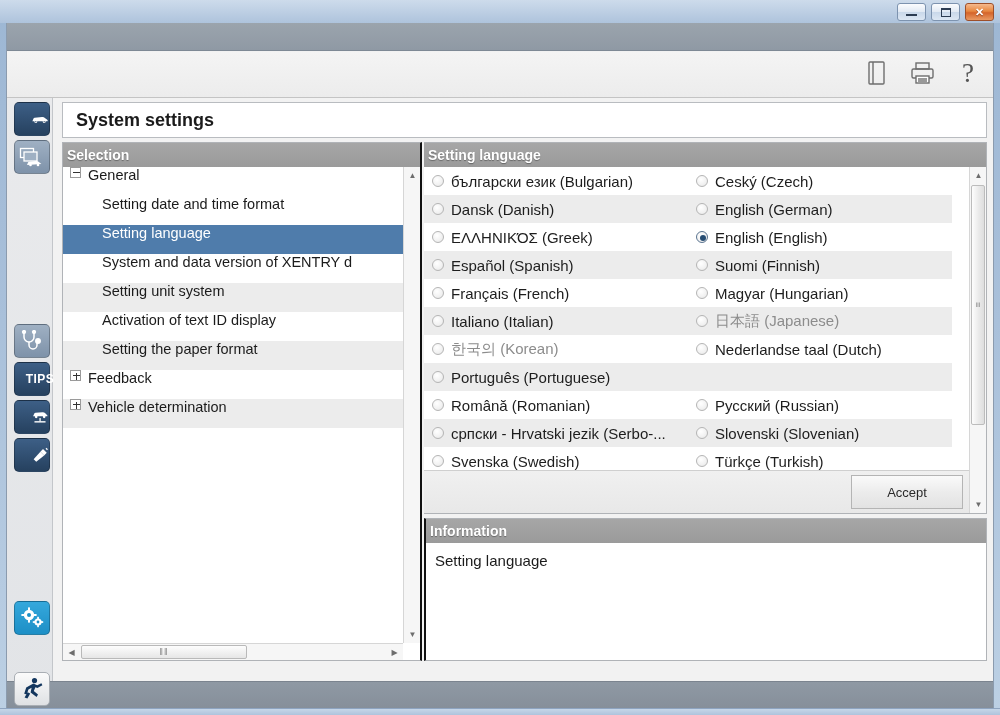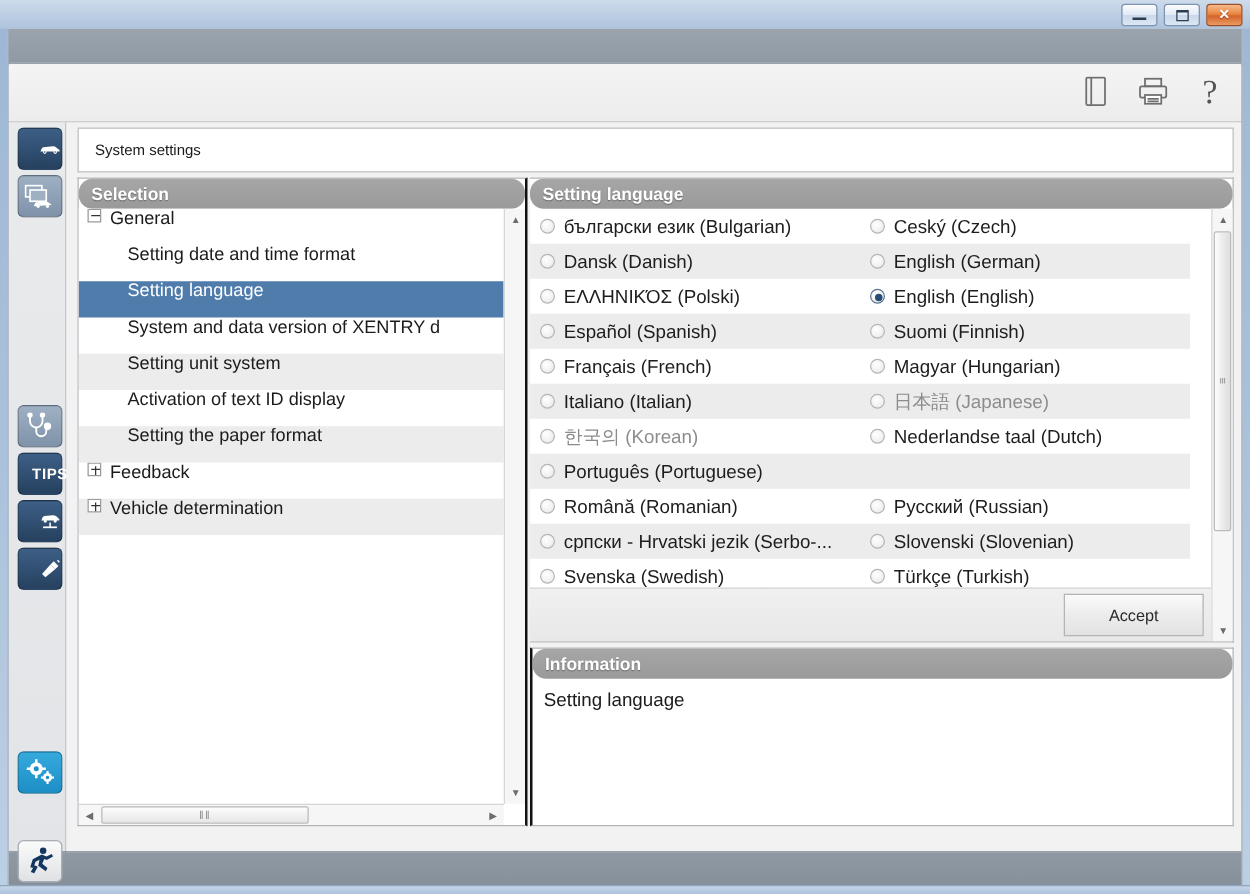--- a/index.html
+++ b/index.html
@@ -89,30 +89,29 @@
   
   .content {
     position: absolute; left: 47px; top: 75px; right: 0; bottom: 27px;
     background: #f2f2f2;
   }
   .title-bar {
     position: absolute; left: 8px; top: 4px; right: 6px; height: 36px;
     background: #fff; border: 1px solid #b9bcc0;
     display: flex; align-items: center; padding-left: 13px;
   }
-  .title-text { font-size: 12px; font-weight: normal; color: #1b1b1b; }
+  .title-text { font-size: 18px; font-weight: bold; color: #1b1b1b; }
 
   .panes { position: absolute; left: 8px; top: 44px; right: 6px; bottom: 0; }
 
   .pane-header {
     height: 24px; background: linear-gradient(180deg,#a6a6a6 0%,#9a9a9a 100%);
-    display: flex; align-items: center; padding-left: 10px;
+    display: flex; align-items: center; padding-left: 4px;
     color: #fff; font-weight: bold; font-size: 14px;
     text-shadow: 0 1px 1px rgba(0,0,0,.35);
-    border-radius: 11px;
   }
 
   
   .tree-pane {
     position: absolute; left: 0; top: 0; width: 360px; bottom: 20px;
     border: 1px solid #b0b3b7; border-right: 2px solid #111; background: #fff;
   }
   .tree-body {
     position: absolute; left: 0; top: 24px; right: 17px; bottom: 17px;
     background: #fff; overflow: hidden;
@@ -431,21 +430,21 @@
                       <span>Dansk (Danish)</span>
                     </div>
                     <div class="lang-cell">
                       <span class="radio"></span>
                       <span>English (German)</span>
                     </div>
                   </div>
                   <div class="lang-row">
                     <div class="lang-cell">
                       <span class="radio"></span>
-                      <span>EΛΛHNIKΌΣ (Polski)</span>
+                      <span>EΛΛHNIKΌΣ (Greek)</span>
                     </div>
                     <div class="lang-cell">
                       <span class="radio checked"></span>
                       <span>English (English)</span>
                     </div>
                   </div>
                   <div class="lang-row alt">
                     <div class="lang-cell">
                       <span class="radio"></span>
                       <span>Español (Spanish)</span>

